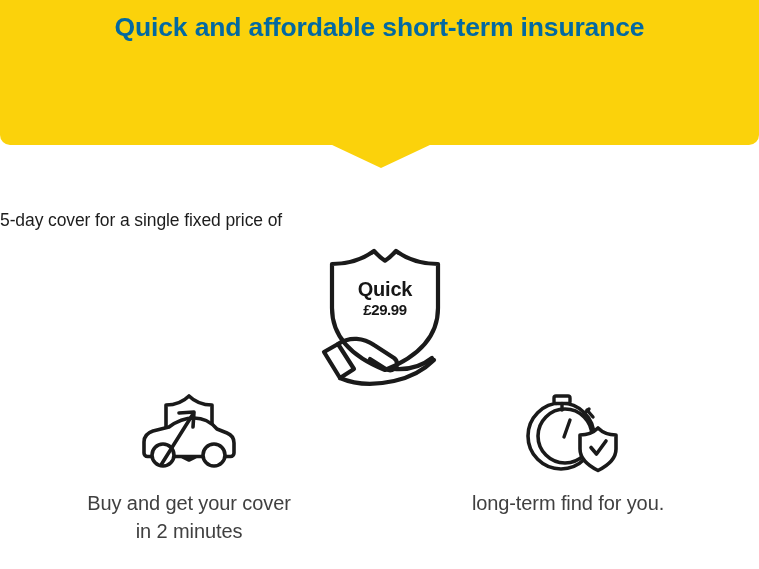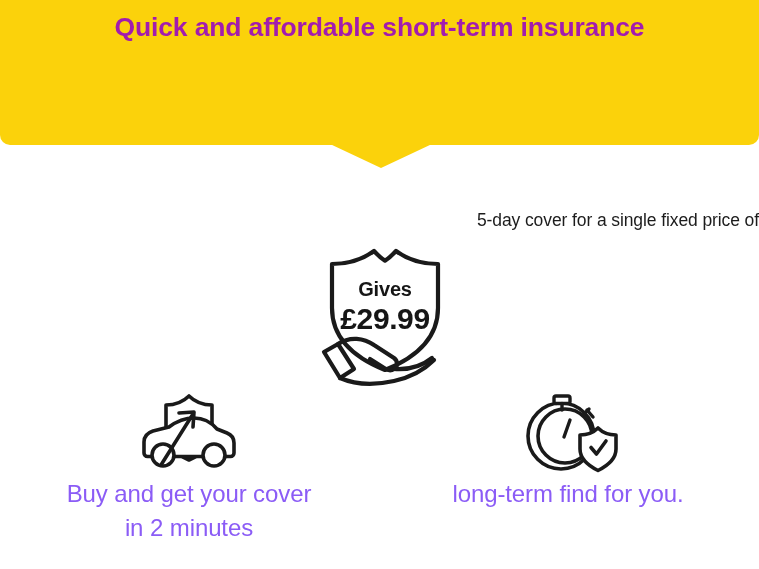--- a/index.html
+++ b/index.html
@@ -28,21 +28,21 @@
   }
   #banner-title {
     position: absolute;
     left: 0;
     top: 30px;
     width: 759px;
     text-align: center;
     font-size: 26.5px;
     font-weight: 600;
     letter-spacing: -0.15px;
-    color: #a21caf;
+    color: #0369a1;
     white-space: nowrap;
   }
   #banner-notch {
     position: absolute;
     left: 330px;
     top: 144px;
     width: 0;
     height: 0;
     border-left: 51px solid transparent;
     border-right: 51px solid transparent;
@@ -56,21 +56,21 @@
     top: 145px;
     width: 759px;
     height: 424px;
   }
 
   #price-caption {
     position: absolute;
     left: 0;
     top: 65px;
     width: 759px;
-    text-align: right;
+    text-align: left;
     font-size: 17.5px;
     color: #1c1c1c;
     letter-spacing: -0.1px;
   }
 
   
   #shield-icon-wrap {
     position: absolute;
     left: 310px;
     top: 103px;
@@ -87,21 +87,21 @@
     color: #161616;
     pointer-events: none;
   }
   #shield-price .just {
     font-size: 20px;
     font-weight: 700;
     display: block;
     letter-spacing: -0.2px;
   }
   #shield-price .amount {
-    font-size: 30px;
+    font-size: 15px;
     font-weight: 700;
     display: block;
     letter-spacing: -0.4px;
   }
 
   
   .feature {
     position: absolute;
     top: 240px;
     width: 310px;
@@ -110,24 +110,24 @@
   #feature-left  { left: 34px; }
   #feature-right { left: 413px; }
 
   .feature-icon {
     height: 92px;
     display: flex;
     align-items: center;
     justify-content: center;
   }
   .feature-label {
-    margin-top: 0;
-    font-size: 24px;
+    margin-top: 12px;
+    font-size: 20px;
     line-height: 1.42;
-    color: #8b5cf6;
+    color: #404040;
     letter-spacing: -0.1px;
   }
 </style>
 </head>
 <body>
 
 <div id="banner">
 
   <div id="banner-title">Quick and affordable short-term insurance</div>
 </div>
@@ -160,21 +160,21 @@
                L 60 111" stroke="#1a1a1a" stroke-width="4.2" stroke-linejoin="round" stroke-linecap="round" fill="none"></path>
 
       <path d="M30 130
                C 46 137 66 137 84 133
                C 100 129.5 114 122 124 112" stroke="#1a1a1a" stroke-width="4.2" stroke-linecap="round" fill="none"></path>
 
       <path d="M84 121 C 98 122 112 118 122 110" stroke="#1a1a1a" stroke-width="4.2" stroke-linecap="round" fill="none"></path>
     </svg>
   </div>
   <div id="shield-price">
-    <span class="just">Gives</span>
+    <span class="just">Quick</span>
     <span class="amount">£29.99</span>
   </div>
 
   <div class="feature" id="feature-left">
     <div class="feature-icon">
       <svg width="108" height="88" viewBox="0 0 108 88" fill="none" xmlns="http://www.w3.org/2000/svg" aria-hidden="true">
 
         <path d="M31 18
                  C 40 18 48 15 54 9
                  C 60 15 68 18 77 18

